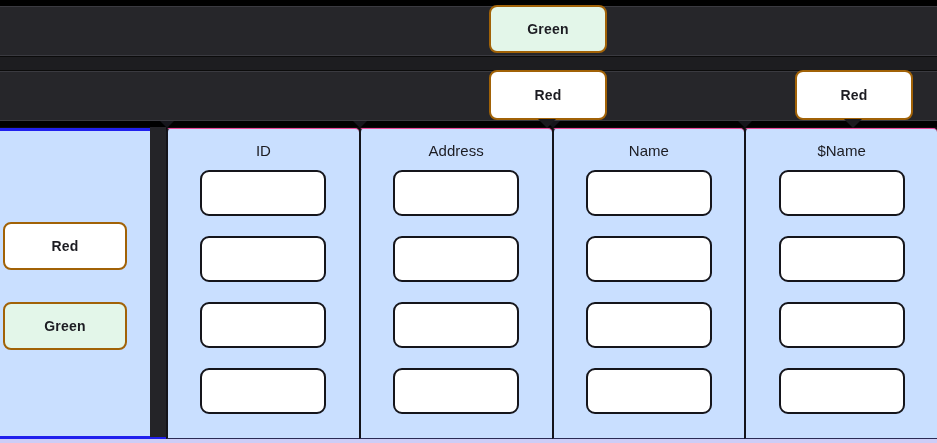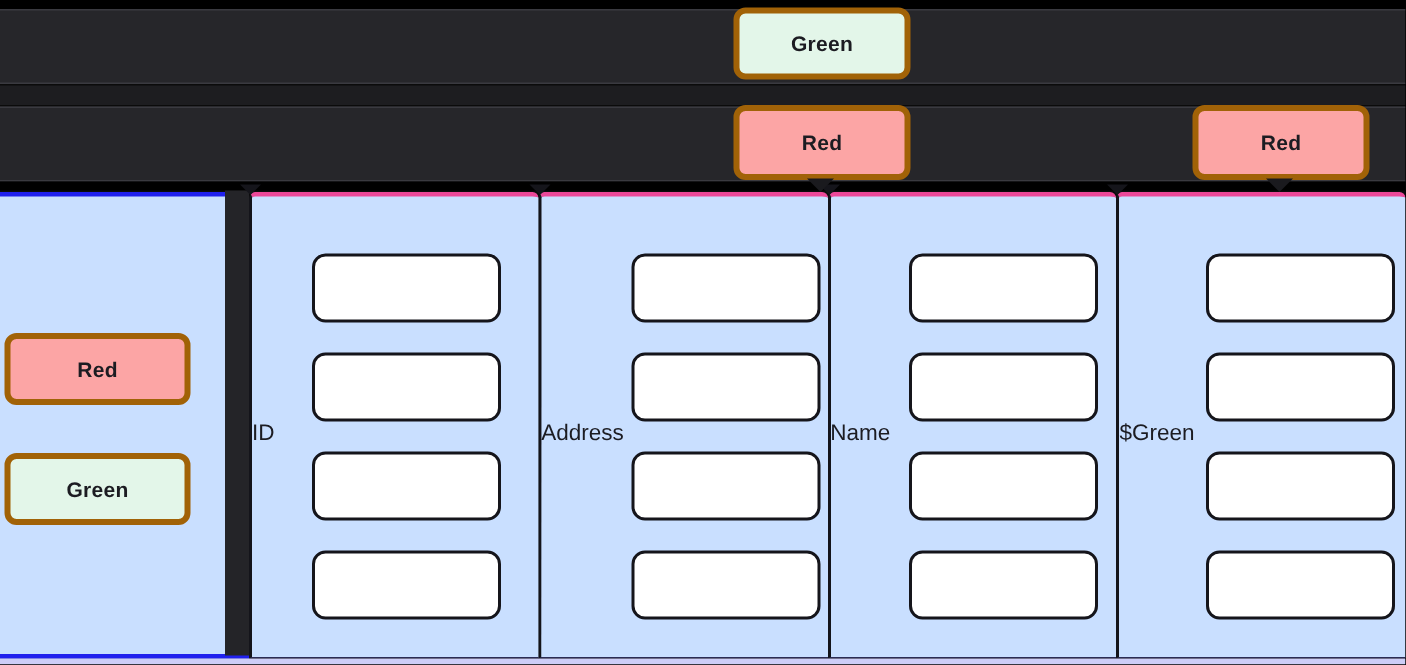--- a/index.html
+++ b/index.html
@@ -70,29 +70,29 @@
     border-top: 3px solid #2020ee;
     border-bottom: 3px solid #2020ee;
   }
 
   
   .chip {
     position: absolute;
     display: flex;
     align-items: center;
     justify-content: center;
-    border: 4px solid #a16207;
+    border: 2px solid #a16207;
     border-radius: 8px;
     font-size: 14px;
     font-weight: bold;
     color: #1c1c22;
     letter-spacing: .2px;
   }
   .chip.green { background: #e3f6e9; }
-  .chip.red   { background: #fca5a5; }
+  .chip.red   { background: #ffffff; }
 
   #chip-top-green { left: 489px; top: 5px;  width: 118px; height: 48px; }
   #chip-top-red   { left: 489px; top: 70px; width: 118px; height: 50px; }
   #chip-right-red { left: 795px; top: 70px; width: 118px; height: 50px; }
   #chip-left-red   { left: 3px; top: 222px; width: 124px; height: 48px; }
   #chip-left-green { left: 3px; top: 302px; width: 124px; height: 48px; }
 
   
   .pointer {
     position: absolute;
@@ -111,24 +111,24 @@
     top: 128px;
     width: 771px;
     height: 311px;
     display: flex;
   }
   .col {
     position: relative;
     flex: 1 1 0;
     background: #c9dfff;
     border-left: 2px solid #14141a;
-    border-top: 3px solid #ec4899;
+    border-top: 1px solid #ec4899;
     border-bottom: 1px solid #2b2b55;
     display: flex;
-    flex-direction: row;
+    flex-direction: column;
     align-items: center;
     padding-top: 8px;
     border-radius: 4px 4px 0 0;
   }
   .col:first-child { border-left: 2px solid #14141a; }
   .col-header {
     font-size: 15px;
     color: #1c1c22;
     height: 28px;
     line-height: 28px;
@@ -232,21 +232,21 @@
       <div class="cells">
         <div class="cell"></div>
         <div class="cell"></div>
         <div class="cell"></div>
         <div class="cell"></div>
       </div>
     </div>
 
     <div class="col">
       <div class="col-marker"></div>
-      <div class="col-header">$Green</div>
+      <div class="col-header">$Name</div>
       <div class="cells">
         <div class="cell"></div>
         <div class="cell"></div>
         <div class="cell"></div>
         <div class="cell"></div>
       </div>
     </div>
 
   </div>
 

